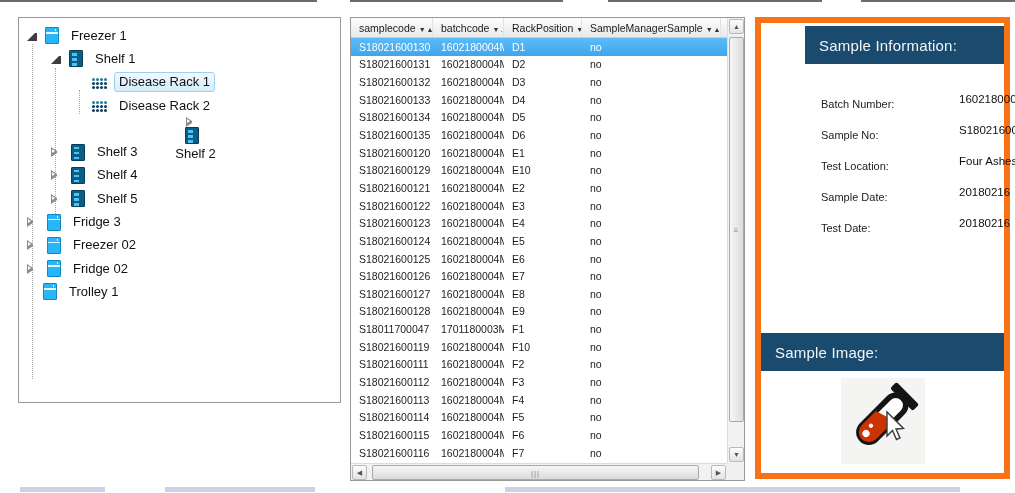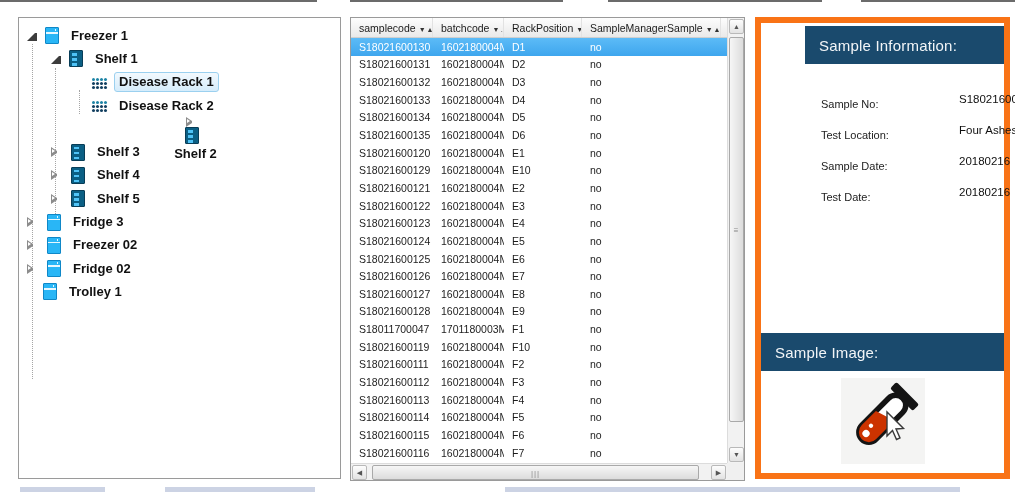--- a/index.html
+++ b/index.html
@@ -4,21 +4,21 @@
 <style>
   * { margin:0; padding:0; box-sizing:border-box; }
   html,body { width:1015px; height:493px; background:#ffffff; overflow:hidden;
     font-family:"Liberation Sans", sans-serif; }
   .artifact { position:absolute; }
   .edge-top { top:0; height:2px; background:#6b6b6b; }
   .edge-bottom { bottom:1px; height:5px; background:#ccd3e4; }
 
   
   .panel { position:absolute; background:#ffffff; }
-  #tree-panel  { left:18px;  top:17px; width:323px; height:462px; border:1px solid #9a9a9a; overflow:hidden;font-weight:bold; }
+  #tree-panel  { left:18px;  top:17px; width:323px; height:386px; border:1px solid #9a9a9a; overflow:hidden; }
   #table-panel { left:350px; top:17px; width:395px; height:464px; border:1px solid #9a9a9a; }
   #right-panel { left:755px; top:17px; width:255px; height:462px; border:6px solid #f97316; padding-top:3px;padding-left:44px; }
 
   
   #tree { position:relative; padding-top:6px; }
   .tree-row { position:relative; height:23.3px; display:flex; align-items:center; font-size:13px; color:#111; }
   .tree-row .exp { width:10px; height:10px; margin-right:6px; position:relative; flex:none; }
   .exp-open  { width:0; height:0; border-bottom:8px solid #3c3c3c; border-left:8px solid transparent; margin-right:8px !important; }
   .exp-closed{ width:0; height:0; border-top:4px solid transparent; border-bottom:4px solid transparent;
                border-left:6px solid #8c8c8c; margin-right:10px !important; position:relative; }
@@ -340,20 +340,24 @@
   </div>
   <div class="sb-corner"></div>
 </div>
 
 <div class="panel" id="right-panel">
   <div class="section-header">
     <span>Sample Information:</span>
   </div>
   <div id="info-fields">
       <div class="field-row">
+        <span class="field-label">Batch Number:</span>
+        <span class="field-value">1602180004MI</span>
+      </div>
+      <div class="field-row">
         <span class="field-label">Sample No:</span>
         <span class="field-value">S18021600130</span>
       </div>
       <div class="field-row">
         <span class="field-label">Test Location:</span>
         <span class="field-value">Four Ashes</span>
       </div>
       <div class="field-row">
         <span class="field-label">Sample Date:</span>
         <span class="field-value">20180216</span>

